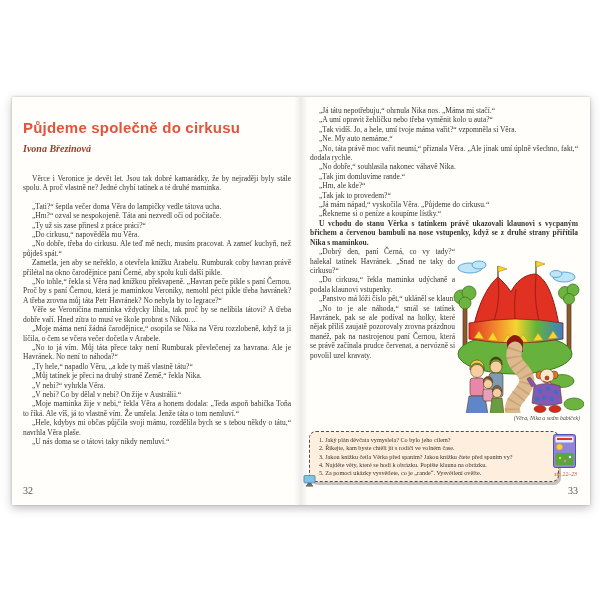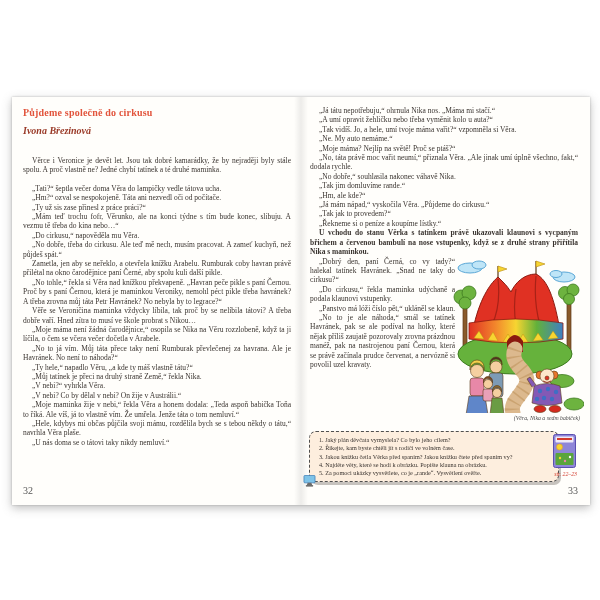--- a/index.html
+++ b/index.html
@@ -7,22 +7,22 @@
        font-family:"Liberation Serif",serif;}
   .book{position:absolute;left:12px;top:97px;width:578px;height:408px;display:flex;
         background:#fffefb;box-shadow:0 3px 9px rgba(110,110,110,.45),0 0 2px rgba(0,0,0,.25);}
   .page{width:289px;height:408px;position:relative;background:#fffefb;}
   .page-left::after{content:"";position:absolute;right:0;top:0;bottom:0;width:7px;
         background:linear-gradient(to right,rgba(0,0,0,0),rgba(0,0,0,.07));}
   .page-right::before{content:"";position:absolute;left:0;top:0;bottom:0;width:7px;
         background:linear-gradient(to left,rgba(0,0,0,0),rgba(0,0,0,.07));}
   .pl-content{position:absolute;left:11px;right:10px;top:9px;}
   .pr-content{position:absolute;left:9px;right:12px;top:9px;}
-  .story-title{font-family:Liberation Serif, serif;font-size:10px;font-weight:bold;
-        color:#e2543c;margin:1px 0 7px 0;letter-spacing:.2px;}
+  .story-title{font-family:Liberation Sans, sans-serif;font-size:15px;font-weight:bold;
+        color:#e2543c;margin:13px 0 7px 0;letter-spacing:.2px;}
   .author{font-size:10px;font-weight:bold;font-style:italic;color:#9a3a28;margin:0 0 9px 0;}
   p.body{font-size:7.5px;line-height:9.4px;margin:0;color:#3a3430;text-align:justify;
         text-indent:9px;}
   .intro-wrap p.body{margin-bottom:9px;margin-top:20px;}
   .scene p.body{margin-top:0;font-weight:bold;}
   .narrow{width:145px;}
   .illustration{position:absolute;top:160px;right:6px;width:136px;height:156px;}
   .caption{position:absolute;top:318px;right:10px;font-size:5.8px;font-style:italic;color:#4a4a4a;}
   .qbox{position:absolute;left:8px;top:334px;width:234px;background:#fdeede;
         border:1px dashed #4f4f4f;border-radius:7px;padding:4px 5px 4px 9px;
@@ -44,21 +44,20 @@
     <div class="pl-content">
       <h1 class="story-title">Půjdeme společně do cirkusu</h1>
       <div class="author">Ivona Březinová</div>
       <div class="intro-wrap">
         <p class="body">Věrce i Veronice je devět let. Jsou tak dobré kamarádky, že by nejraději byly stále spolu. A proč vlastně ne? Jedné chybí tatínek a té druhé maminka.</p>
       </div>
       <div>
           <p class="body">„Tati?“ šeptla večer doma Věra do lampičky vedle tátova ucha.</p>
           <p class="body">„Hm?“ ozval se nespokojeně. Táta ani nezvedl oči od počítače.</p>
           <p class="body">„Ty už sis zase přinesl z práce práci?“</p>
-          <p class="body">„Mám teď trochu fofr, Věrunko, ale na konci týdne s tím bude konec, slibuju. A vezmu tě třeba do kina nebo…“</p>
           <p class="body">„Do cirkusu,“ napověděla mu Věra.</p>
           <p class="body">„No dobře, třeba do cirkusu. Ale teď mě nech, musím pracovat. A zameť kuchyň, než půjdeš spát.“</p>
           <p class="body">Zametla, jen aby se neřeklo, a otevřela knížku Arabelu. Rumburak coby havran právě přilétal na okno čarodějnice paní Černé, aby spolu kuli další pikle.</p>
           <p class="body">„No tohle,“ řekla si Věra nad knížkou překvapeně. „Havran peče pikle s paní Černou. Proč by s paní Černou, která je maminkou Veroniky, nemohl péct pikle třeba havránek? A třeba zrovna můj táta Petr Havránek? No nebyla by to legrace?“</p>
           <p class="body">Věře se Veroničina maminka vždycky líbila, tak proč by se nelíbila tátovi? A třeba dobře vaří. Hned zítra to musí ve škole probrat s Nikou…</p>
           <p class="body">„Moje máma není žádná čarodějnice,“ osopila se Nika na Věru rozzlobeně, když ta ji líčila, o čem se včera večer dočetla v Arabele.</p>
           <p class="body">„No to já vím. Můj táta přece taky není Rumburak převlečenej za havrana. Ale je Havránek. No není to náhoda?“</p>
           <p class="body">„Ty hele,“ napadlo Věru, „a kde ty máš vlastně tátu?“</p>
           <p class="body">„Můj tatínek je přeci na druhý straně Země,“ řekla Nika.</p>
           <p class="body">„V nebi?“ vyhrkla Věra.</p>
@@ -71,27 +70,26 @@
     <div class="pagenum">32</div>
   </div>
 
   <div class="page page-right">
     <div class="pr-content">
       <div>
           <p class="body">„Já tátu nepotřebuju,“ ohrnula Nika nos. „Máma mi stačí.“</p>
           <p class="body">„A umí opravit žehličku nebo třeba vyměnit kolo u auta?“</p>
           <p class="body">„Tak vidíš. Jo, a hele, umí tvoje máma vařit?“ vzpomněla si Věra.</p>
           <p class="body">„Ne. My auto nemáme.“</p>
-          <p class="body">„Moje máma? Nejlíp na světě! Proč se ptáš?“</p>
           <p class="body">„No, táta právě moc vařit neumí,“ přiznala Věra. „Ale jinak umí úplně všechno, fakt,“ dodala rychle.</p>
           <p class="body">„No dobře,“ souhlasila nakonec váhavě Nika.</p>
           <p class="body">„Tak jim domluvíme rande.“</p>
           <p class="body">„Hm, ale kde?“</p>
+          <p class="body">„Tak jak to provedem?“</p>
           <p class="body">„Já mám nápad,“ vyskočila Věra. „Půjdeme do cirkusu.“</p>
-          <p class="body">„Tak jak to provedem?“</p>
           <p class="body">„Řekneme si o peníze a koupíme lístky.“</p>
         </div>
       <div class="scene">
         <p class="body">U vchodu do stanu Věrka s tatínkem právě ukazovali klaunovi s vycpaným břichem a červenou bambulí na nose vstupenky, když se z druhé strany přiřítila Nika s maminkou.</p>
       </div>
       <div class="narrow">
           <p class="body">„Dobrý den, paní Černá, co vy tady?“ halekal tatínek Havránek. „Snad ne taky do cirkusu?“</p>
           <p class="body">„Do cirkusu,“ řekla maminka udýchaně a podala klaunovi vstupenky.</p>
           <p class="body">„Panstvo má lóži číslo pět,“ ukláněl se klaun.</p>
           <p class="body">„No to je ale náhoda,“ smál se tatínek Havránek, pak se ale podíval na holky, které nějak příliš zaujatě pozorovaly zrovna prázdnou manéž, pak na nastrojenou paní Černou, která se právě začínala prudce červenat, a nervózně si povolil uzel kravaty.</p>

